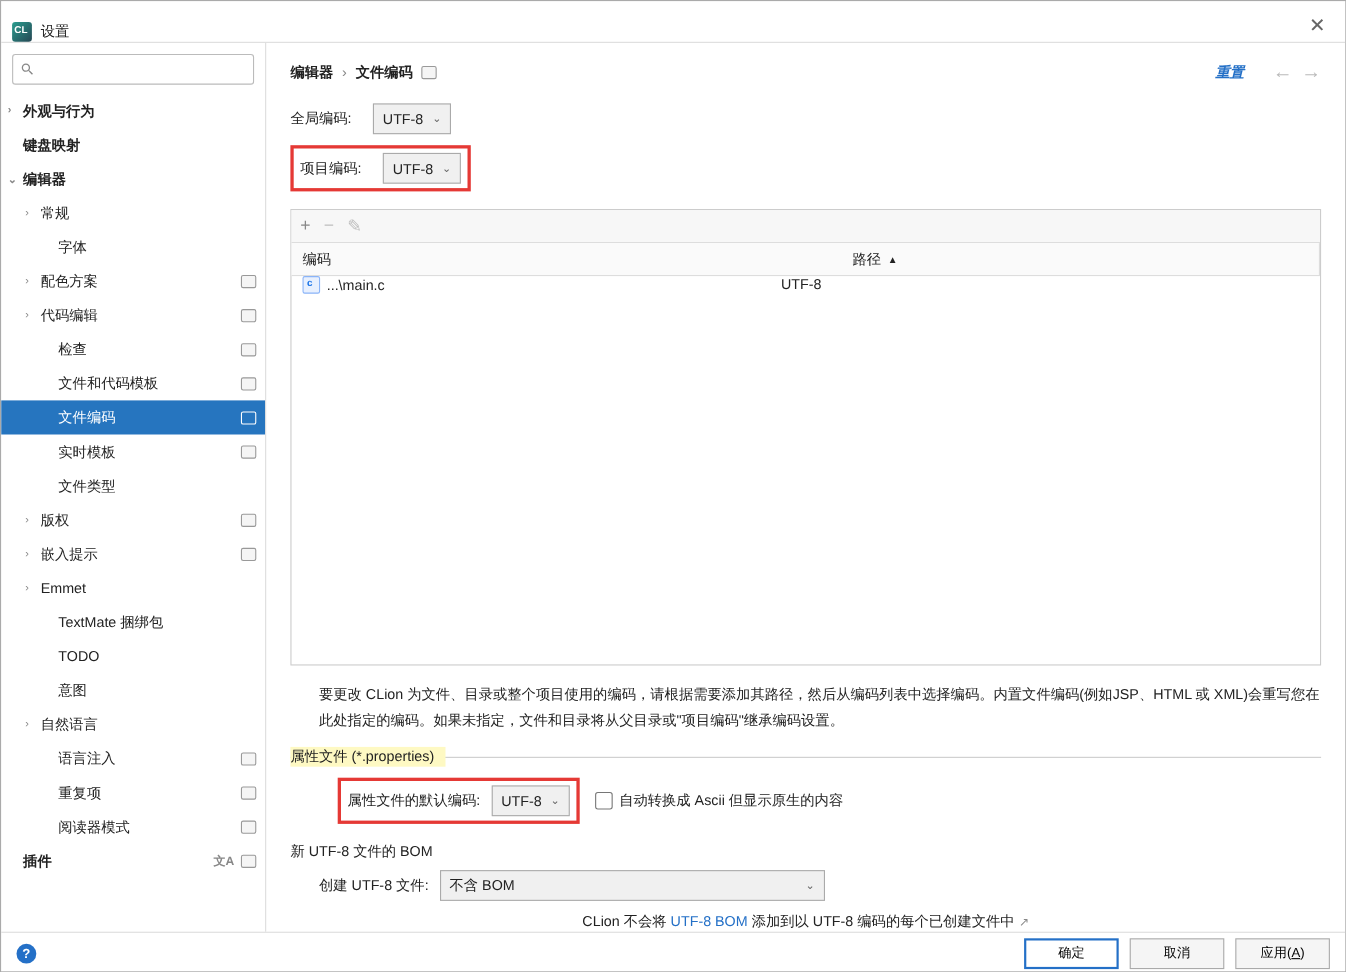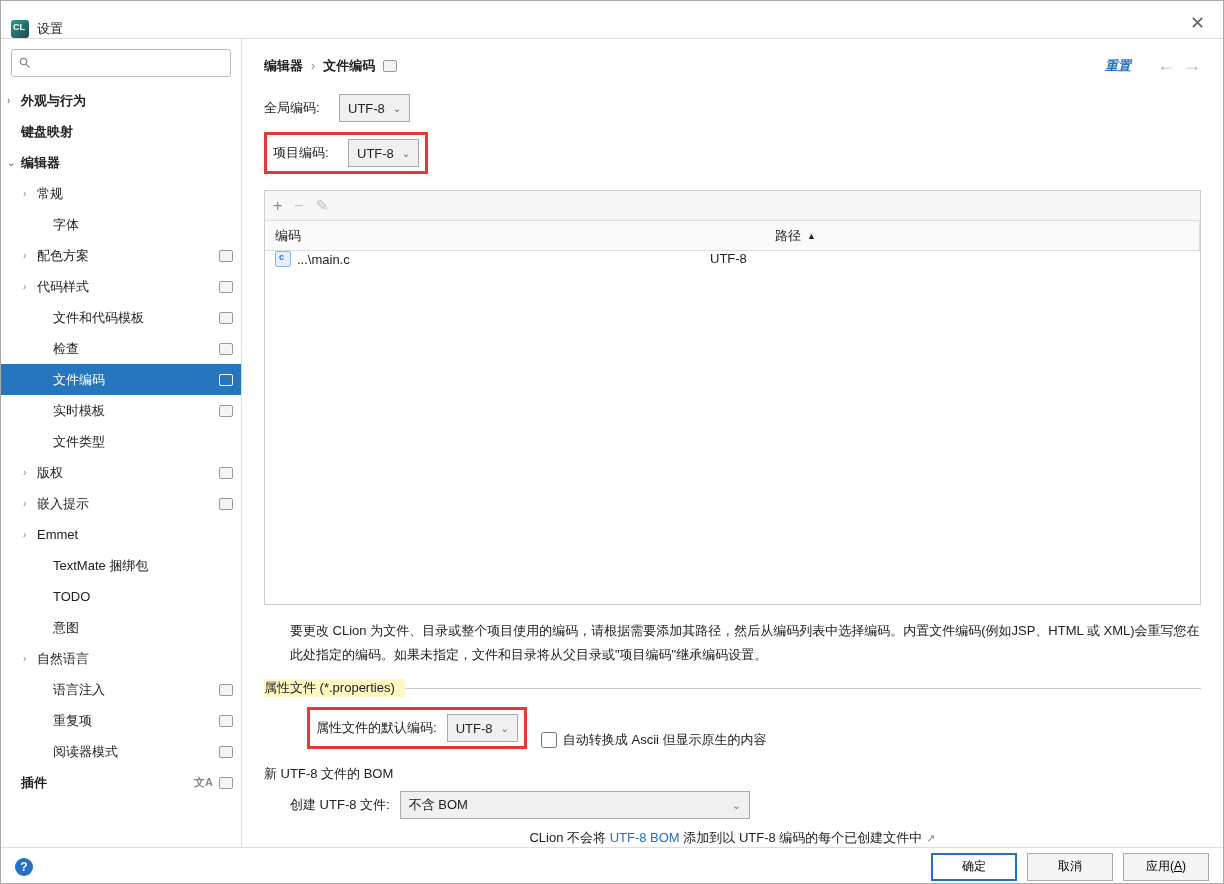--- a/index.html
+++ b/index.html
@@ -50,21 +50,21 @@
 .table-body { flex: 1; overflow: auto; }
 .table-row { display: flex; height: 28px; align-items: flex-start; }
 .table-row .cell { padding: 0 10px; }
 .table-row .cell.path { flex: 0 0 435px; display: flex; align-items: center; gap: 6px; }
 .table-row .cell.enc { flex: 1; }
 .file-icon { width: 16px; height: 16px; background: #e8f0fe; border: 1px solid #8ab4f8; border-radius: 2px; position: relative; }
 .file-icon::after { content: 'c'; position: absolute; font-size: 9px; color: #1a73e8; left: 3px; top: 0; font-weight: bold; }
 .help-text { margin: 14px 0 12px 26px; line-height: 1.8; color: #222; font-size: 13px; }
 .fieldset { border: none; border-top: 1px solid #ccc; margin-top: 10px; padding-top: 18px; position: relative; }
 .fieldset-legend { position: absolute; top: -10px; left: 0; background: #fef9c3; padding-right: 10px; }
-.props-row { display: flex; align-items: flex-end; padding-left: 43px; }
+.props-row { display: flex; align-items: center; padding-left: 43px; }
 .checkbox-wrap { display: flex; align-items: center; margin-left: 14px; }
 .checkbox-wrap input { width: 16px; height: 16px; margin-right: 6px; border: 2px solid #1976d2; }
 .bom-section { margin-top: 16px; }
 .bom-row { display: flex; align-items: center; margin-left: 26px; margin-top: 8px; }
 .bom-row label { margin-right: 10px; }
 .wide-combo { width: 350px; justify-content: space-between; }
 .bom-note { text-align: center; margin-top: 10px; color: #222; }
 .bom-note a { color: #2470c7; text-decoration: none; }
 .bom-note .ext { color: #888; margin-left: 4px; font-size: 11px; }
 .footer { height: 38px; border-top: 1px solid #ddd; display: flex; align-items: center; padding: 0 14px; }
@@ -116,31 +116,31 @@
           <span class="spacer"></span>
         </div>
         <div class="tree-item level1">
           <span class="chev">›</span>
           <span>配色方案</span>
           <span class="spacer"></span>
           <span class="badge"></span>
         </div>
         <div class="tree-item level1">
           <span class="chev">›</span>
-          <span>代码样式</span>
+          <span>代码编辑</span>
+          <span class="spacer"></span>
+          <span class="badge"></span>
+        </div>
+        <div class="tree-item level2">
+          <span>检查</span>
           <span class="spacer"></span>
           <span class="badge"></span>
         </div>
         <div class="tree-item level2">
           <span>文件和代码模板</span>
-          <span class="spacer"></span>
-          <span class="badge"></span>
-        </div>
-        <div class="tree-item level2">
-          <span>检查</span>
           <span class="spacer"></span>
           <span class="badge"></span>
         </div>
         <div class="tree-item level2 selected">
           <span>文件编码</span>
           <span class="spacer"></span>
           <span class="badge"></span>
         </div>
         <div class="tree-item level2">
           <span>实时模板</span>

